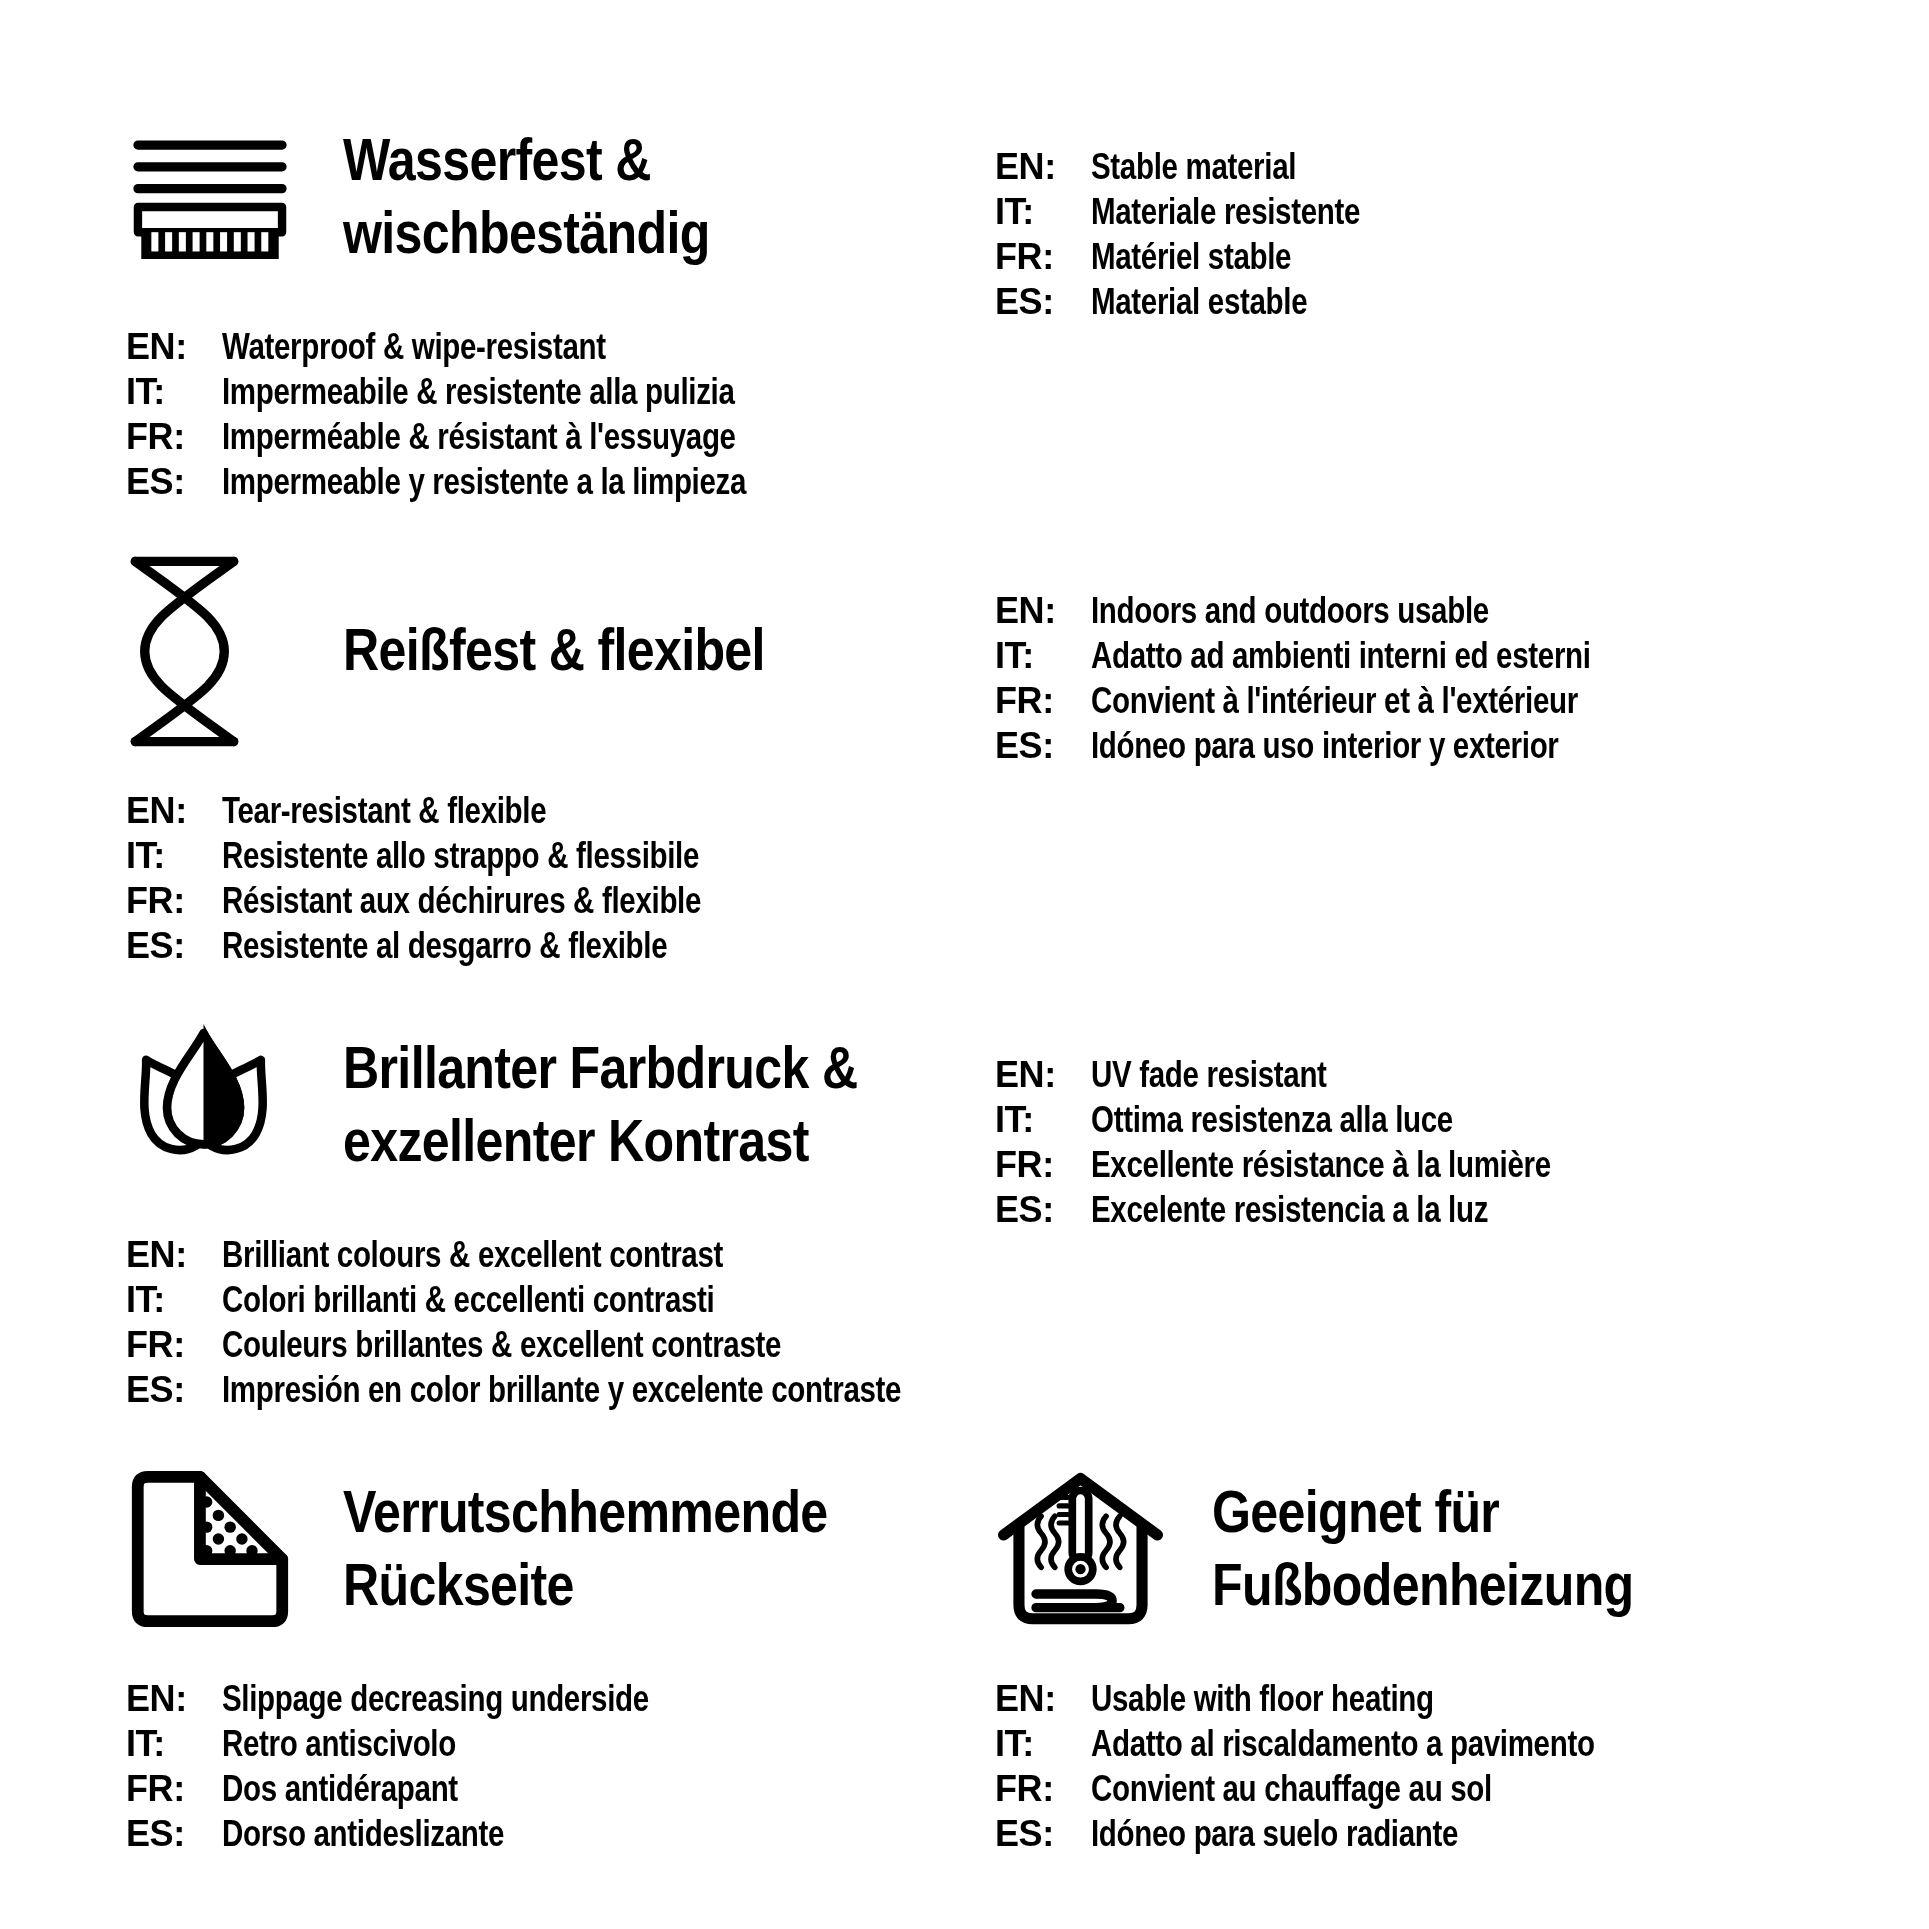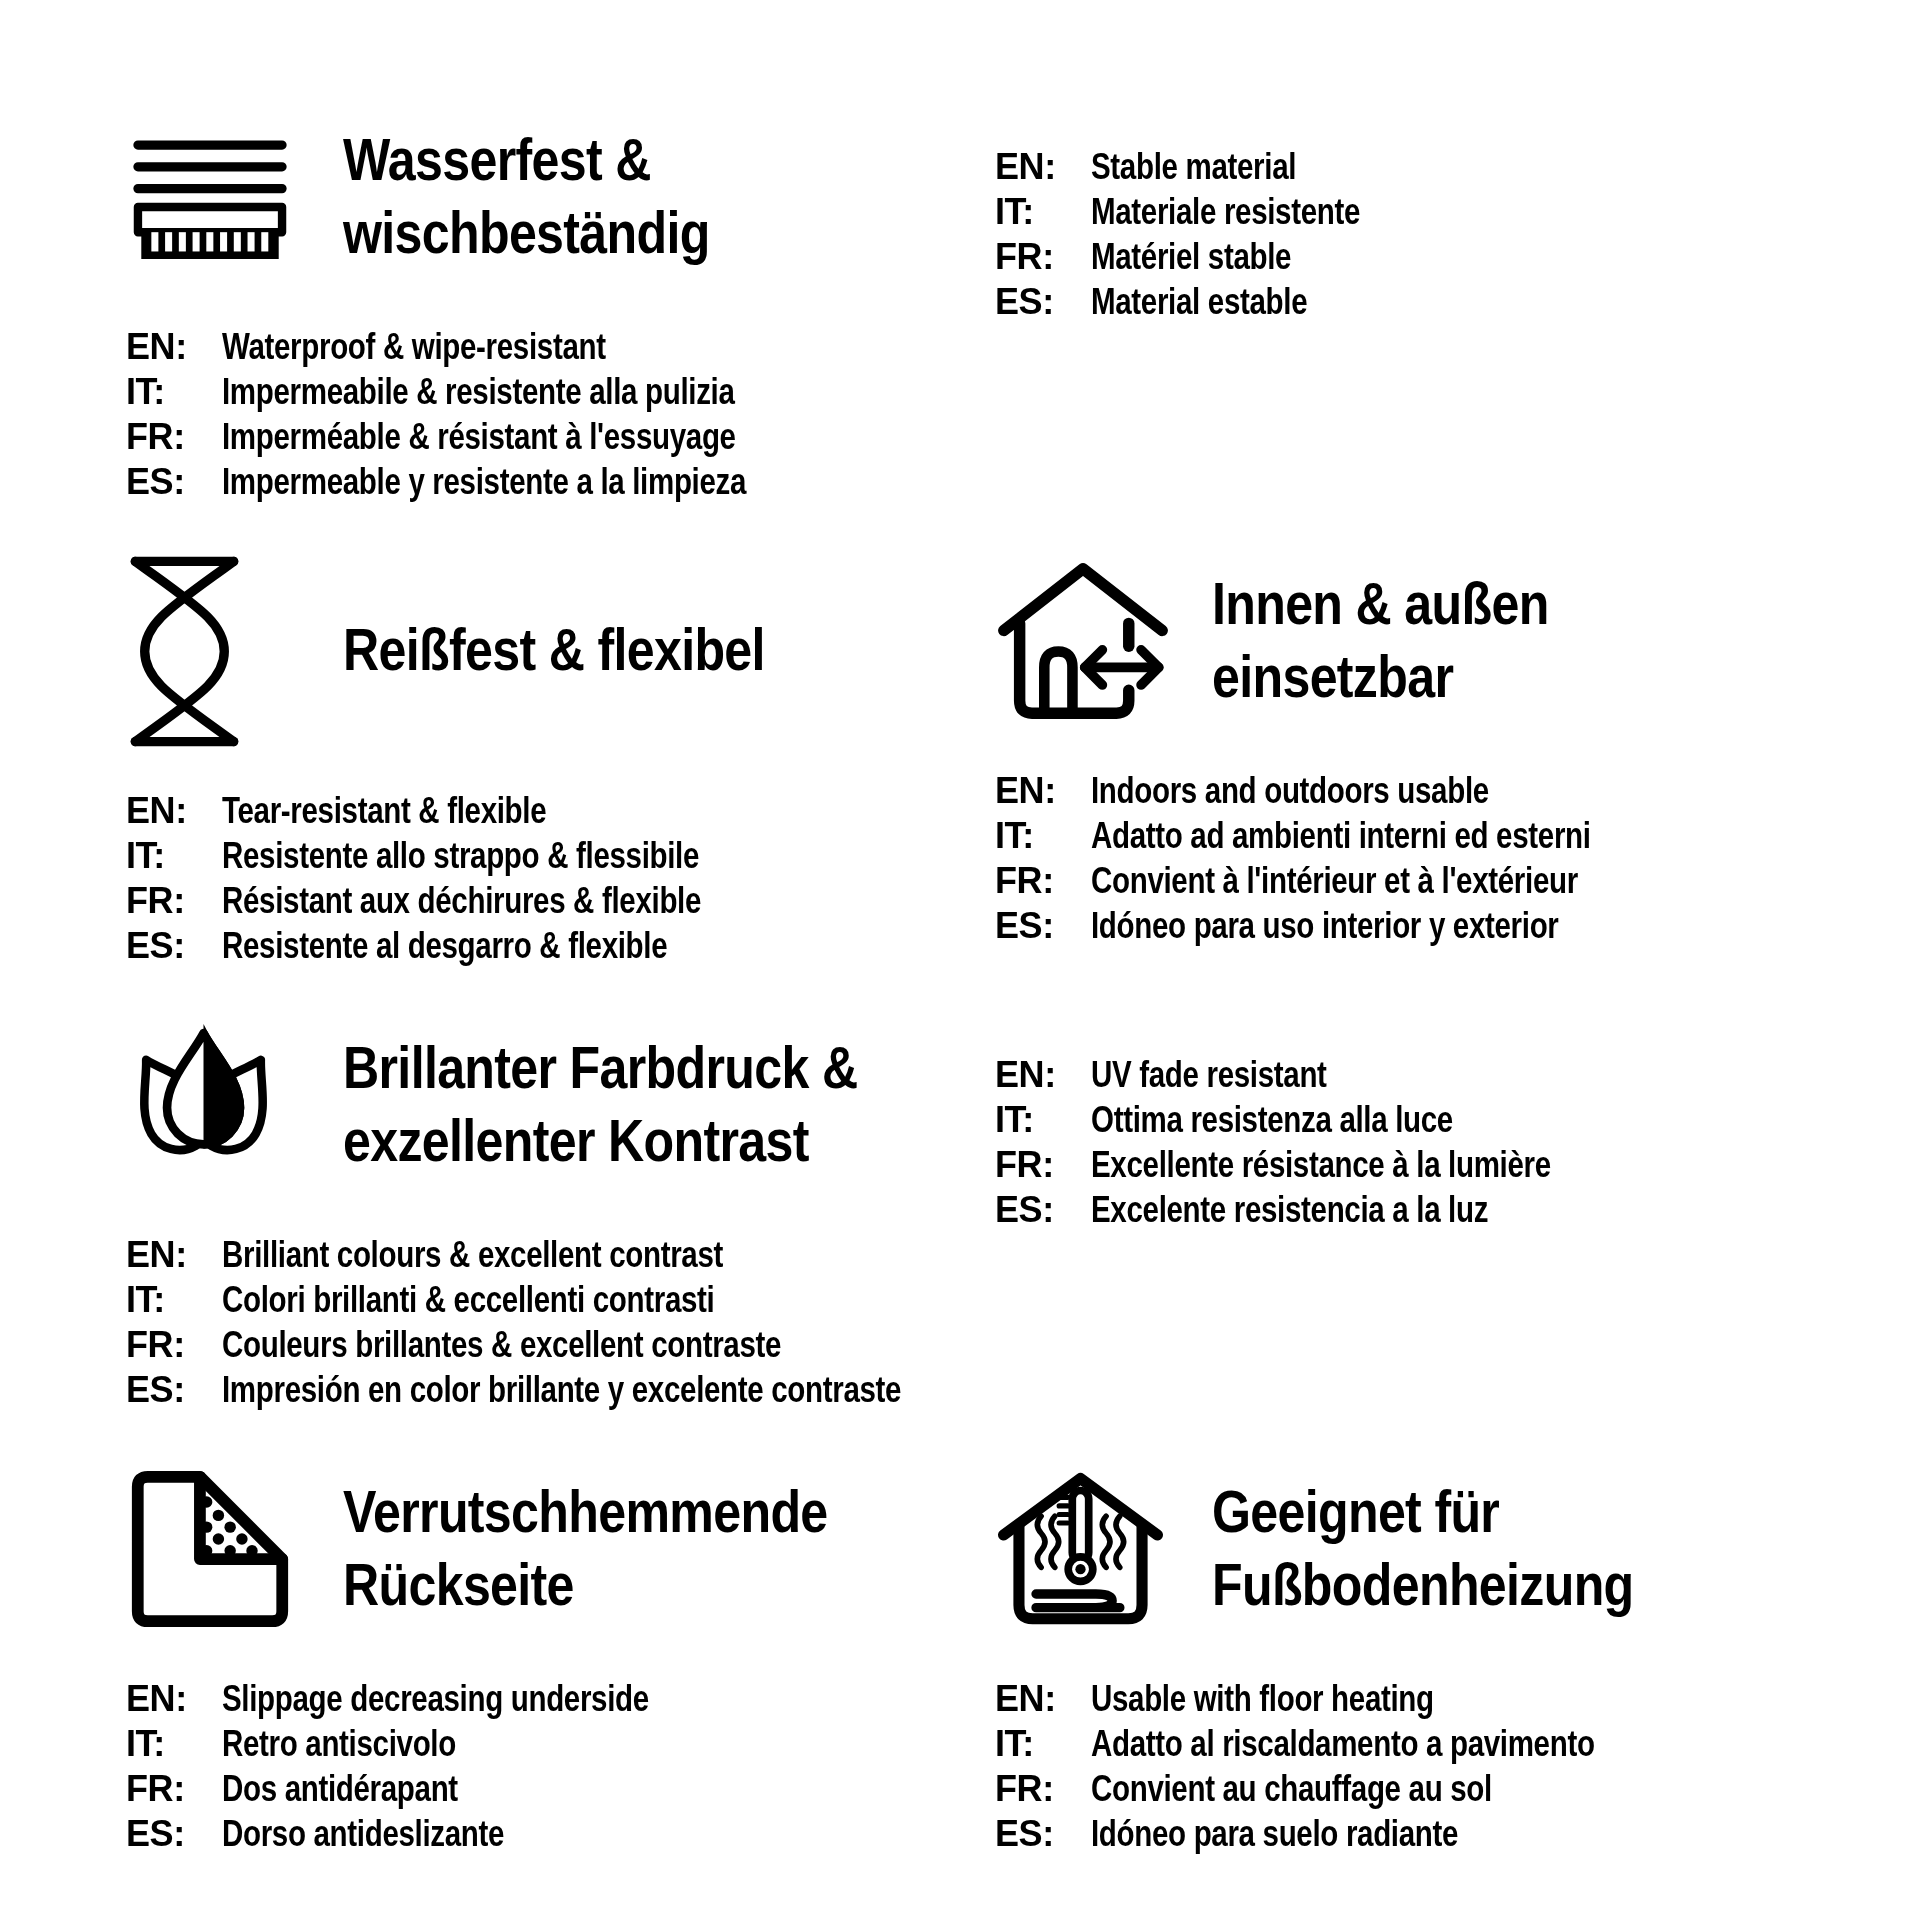--- a/index.html
+++ b/index.html
@@ -133,37 +133,20 @@
           <span class="txt">Résistant aux déchirures &amp; flexible</span>
         </li>
       <li class="tr-row">
           <span class="lang">ES:</span>
           <span class="txt">Resistente al desgarro &amp; flexible</span>
         </li>
     </ul>
   </section>
 
   <section class="sec">
-    <div class="hdr">
-      <div class="icon-box">
-        <svg width="176" height="162" viewBox="0 0 100 92">
-          <path class="ic" d="M5,40 L50,5 L95,40" stroke-width="6.5"></path>
-          <path class="ic" d="M76,36 V49" stroke-width="6.5"></path>
-          <path class="ic" d="M76,74 V80 Q76,87 69,87 H21 Q14,87 14,80 V36" stroke-width="6.5"></path>
-          <path class="ic" d="M28,87 V61 Q28,52 36,52 Q44,52 44,61 V87" stroke-width="6"></path>
-          <path class="ic" d="M51,61 H93" stroke-width="5.5"></path>
-          <path class="ic" d="M61,51 L51,61 L61,71" stroke-width="5.5"></path>
-          <path class="ic" d="M83,51 L93,61 L83,71" stroke-width="5.5"></path>
-        </svg>
-      </div>
-      <h2 class="ttl">
-        <span>Innen &amp; außen</span>
-        <span>einsetzbar</span>
-      </h2>
-    </div>
     <ul class="trs">
       <li class="tr-row">
           <span class="lang">EN:</span>
           <span class="txt">Indoors and outdoors usable</span>
         </li>
       <li class="tr-row">
           <span class="lang">IT:</span>
           <span class="txt">Adatto ad ambienti interni ed esterni</span>
         </li>
       <li class="tr-row">

